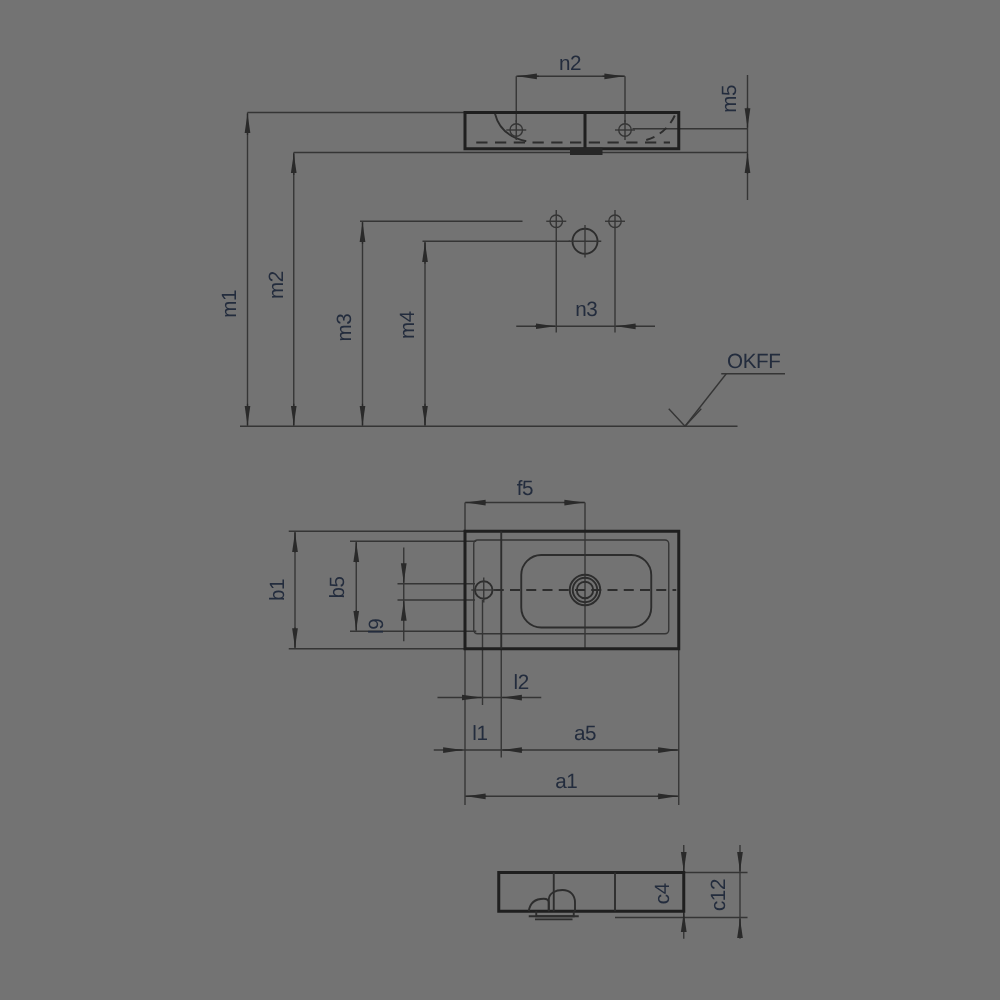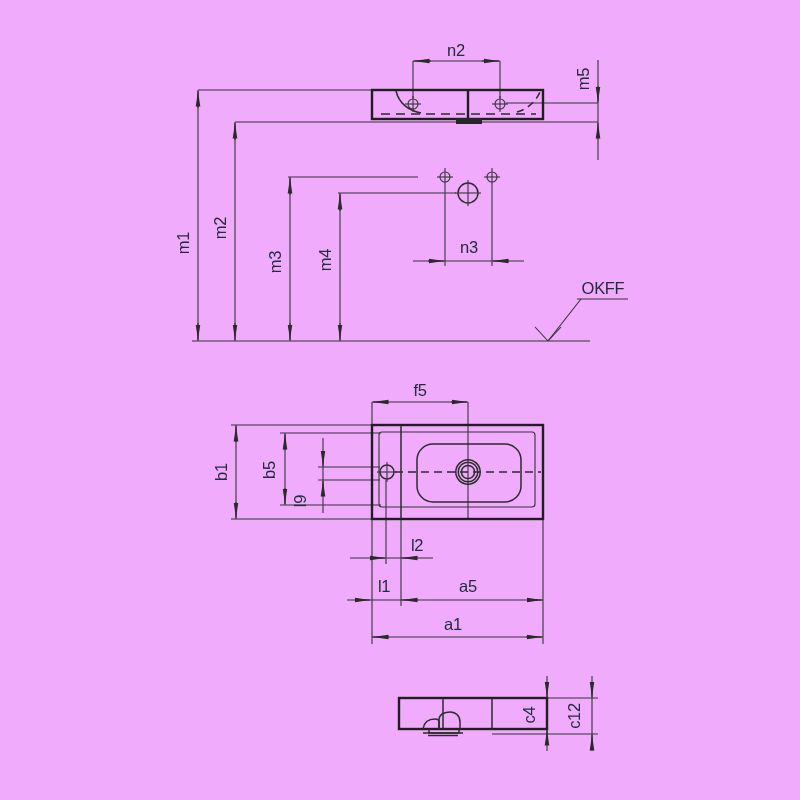--- a/index.html
+++ b/index.html
@@ -1,16 +1,16 @@
 <!DOCTYPE html>
 <html><head>
 <meta charset="utf-8">
 <style>
   html,body{margin:0;padding:0;background:#fff;}
-  .stage{position:relative;width:800px;height:800px;background:#f0abfc;overflow:hidden;}
+  .stage{position:relative;width:800px;height:800px;background:#737373;overflow:hidden;}
   svg{position:absolute;left:0;top:0;}
   text{font-family:"Liberation Sans","DejaVu Sans",sans-serif;font-size:16.5px;letter-spacing:-0.3px;fill:#232c3d;}
   .thin{stroke:#353535;stroke-width:1.1;fill:none;}
   .med{stroke:#2d2d2d;stroke-width:1.5;fill:none;}
   .bold{stroke:#1f1f1f;stroke-width:2.4;fill:none;}
   .as{stroke:#2a2a2a;stroke-width:1;fill:none;}
 </style>
 </head>
 <body>
 

